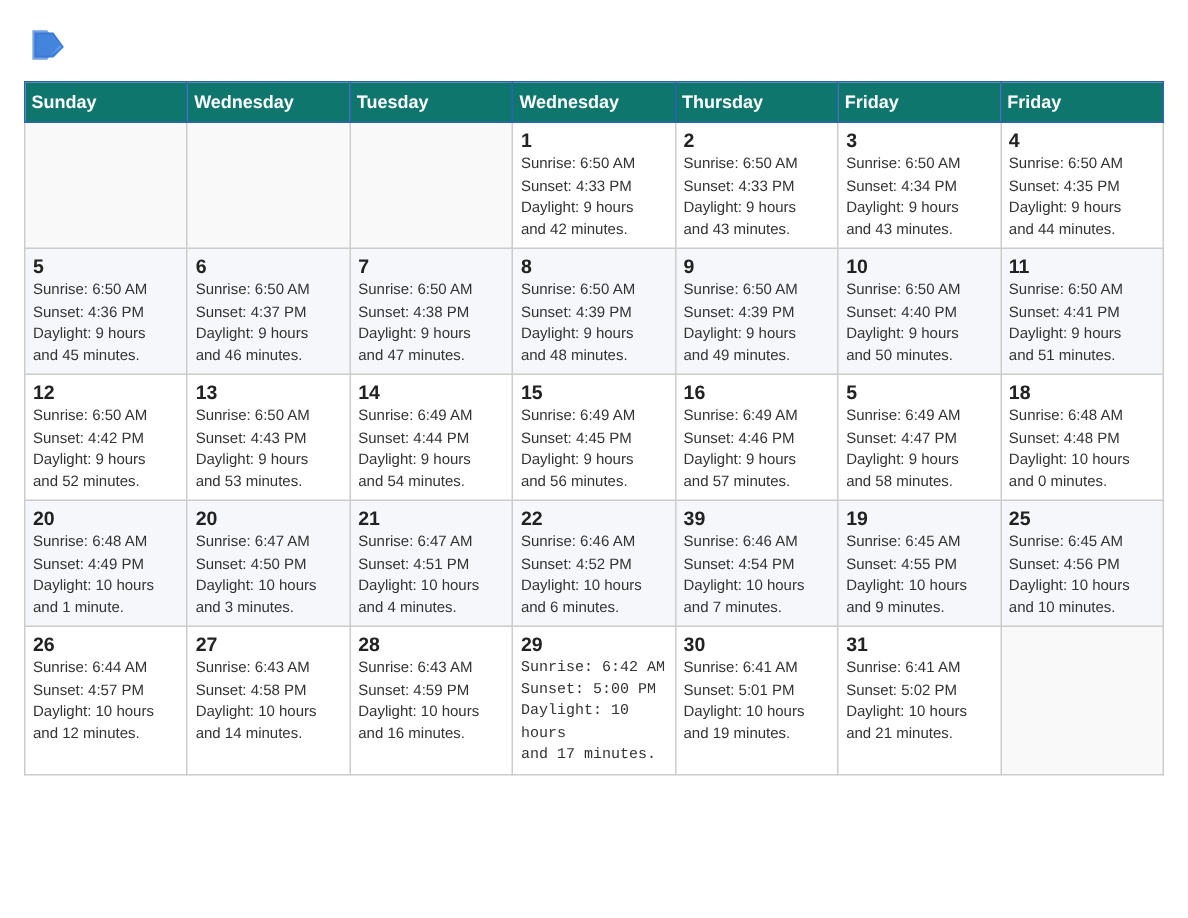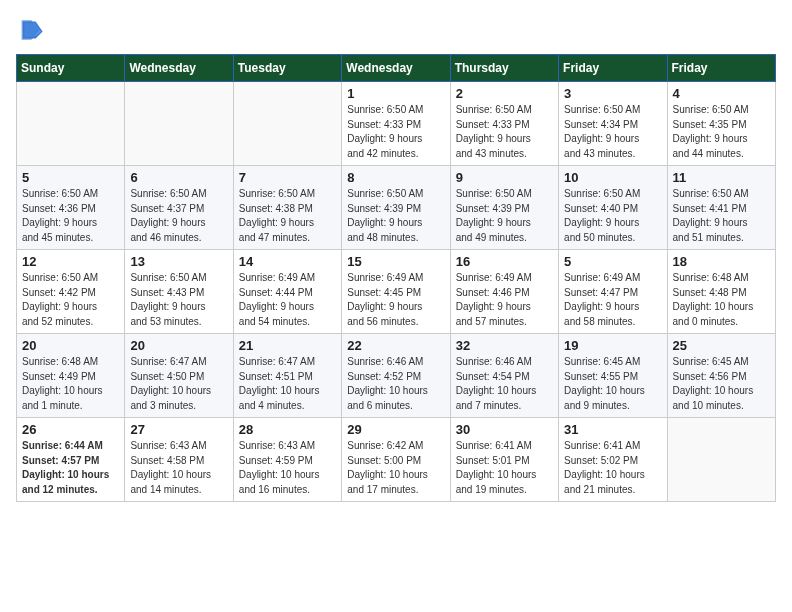--- a/index.html
+++ b/index.html
@@ -56,21 +56,21 @@
     .location {
       font-size: 14px;
       color: #555;
     }
     .calendar {
       width: 100%;
       border-collapse: collapse;
       font-size: 11px;
     }
     .calendar th {
-      background-color: #14532d;
+      background-color: #0f766e;
       color: #fff;
       padding: 6px 4px;
       text-align: left;
       font-size: 12px;
       font-weight: bold;
       border: 1px solid #2d62b3;
     }
     .calendar td {
       border: 1px solid #ccc;
       vertical-align: top;
@@ -291,21 +291,21 @@
 and 4 minutes.</div>
           </td>
           <td>
             <span class="day-num">22</span>
             <div class="day-info" style="white-space: pre-line;">Sunrise: 6:46 AM
 Sunset: 4:52 PM
 Daylight: 10 hours
 and 6 minutes.</div>
           </td>
           <td>
-            <span class="day-num">32</span>
+            <span class="day-num">39</span>
             <div class="day-info" style="white-space: pre-line;">Sunrise: 6:46 AM
 Sunset: 4:54 PM
 Daylight: 10 hours
 and 7 minutes.</div>
           </td>
           <td>
             <span class="day-num">19</span>
             <div class="day-info" style="white-space: pre-line;">Sunrise: 6:45 AM
 Sunset: 4:55 PM
 Daylight: 10 hours
@@ -315,42 +315,42 @@
             <span class="day-num">25</span>
             <div class="day-info" style="white-space: pre-line;">Sunrise: 6:45 AM
 Sunset: 4:56 PM
 Daylight: 10 hours
 and 10 minutes.</div>
           </td>
         </tr>
         <tr>
           <td>
             <span class="day-num">26</span>
-            <div class="day-info" style="white-space: pre-line; font-weight: bold;">Sunrise: 6:44 AM
+            <div class="day-info" style="white-space: pre-line;">Sunrise: 6:44 AM
 Sunset: 4:57 PM
 Daylight: 10 hours
 and 12 minutes.</div>
           </td>
           <td>
             <span class="day-num">27</span>
             <div class="day-info" style="white-space: pre-line;">Sunrise: 6:43 AM
 Sunset: 4:58 PM
 Daylight: 10 hours
 and 14 minutes.</div>
           </td>
           <td>
             <span class="day-num">28</span>
             <div class="day-info" style="white-space: pre-line;">Sunrise: 6:43 AM
 Sunset: 4:59 PM
 Daylight: 10 hours
 and 16 minutes.</div>
           </td>
           <td>
             <span class="day-num">29</span>
-            <div class="day-info" style="white-space: pre-line;">Sunrise: 6:42 AM
+            <div class="day-info" style="white-space: pre-line; font-family: Liberation Mono, monospace;">Sunrise: 6:42 AM
 Sunset: 5:00 PM
 Daylight: 10 hours
 and 17 minutes.</div>
           </td>
           <td>
             <span class="day-num">30</span>
             <div class="day-info" style="white-space: pre-line;">Sunrise: 6:41 AM
 Sunset: 5:01 PM
 Daylight: 10 hours
 and 19 minutes.</div>

